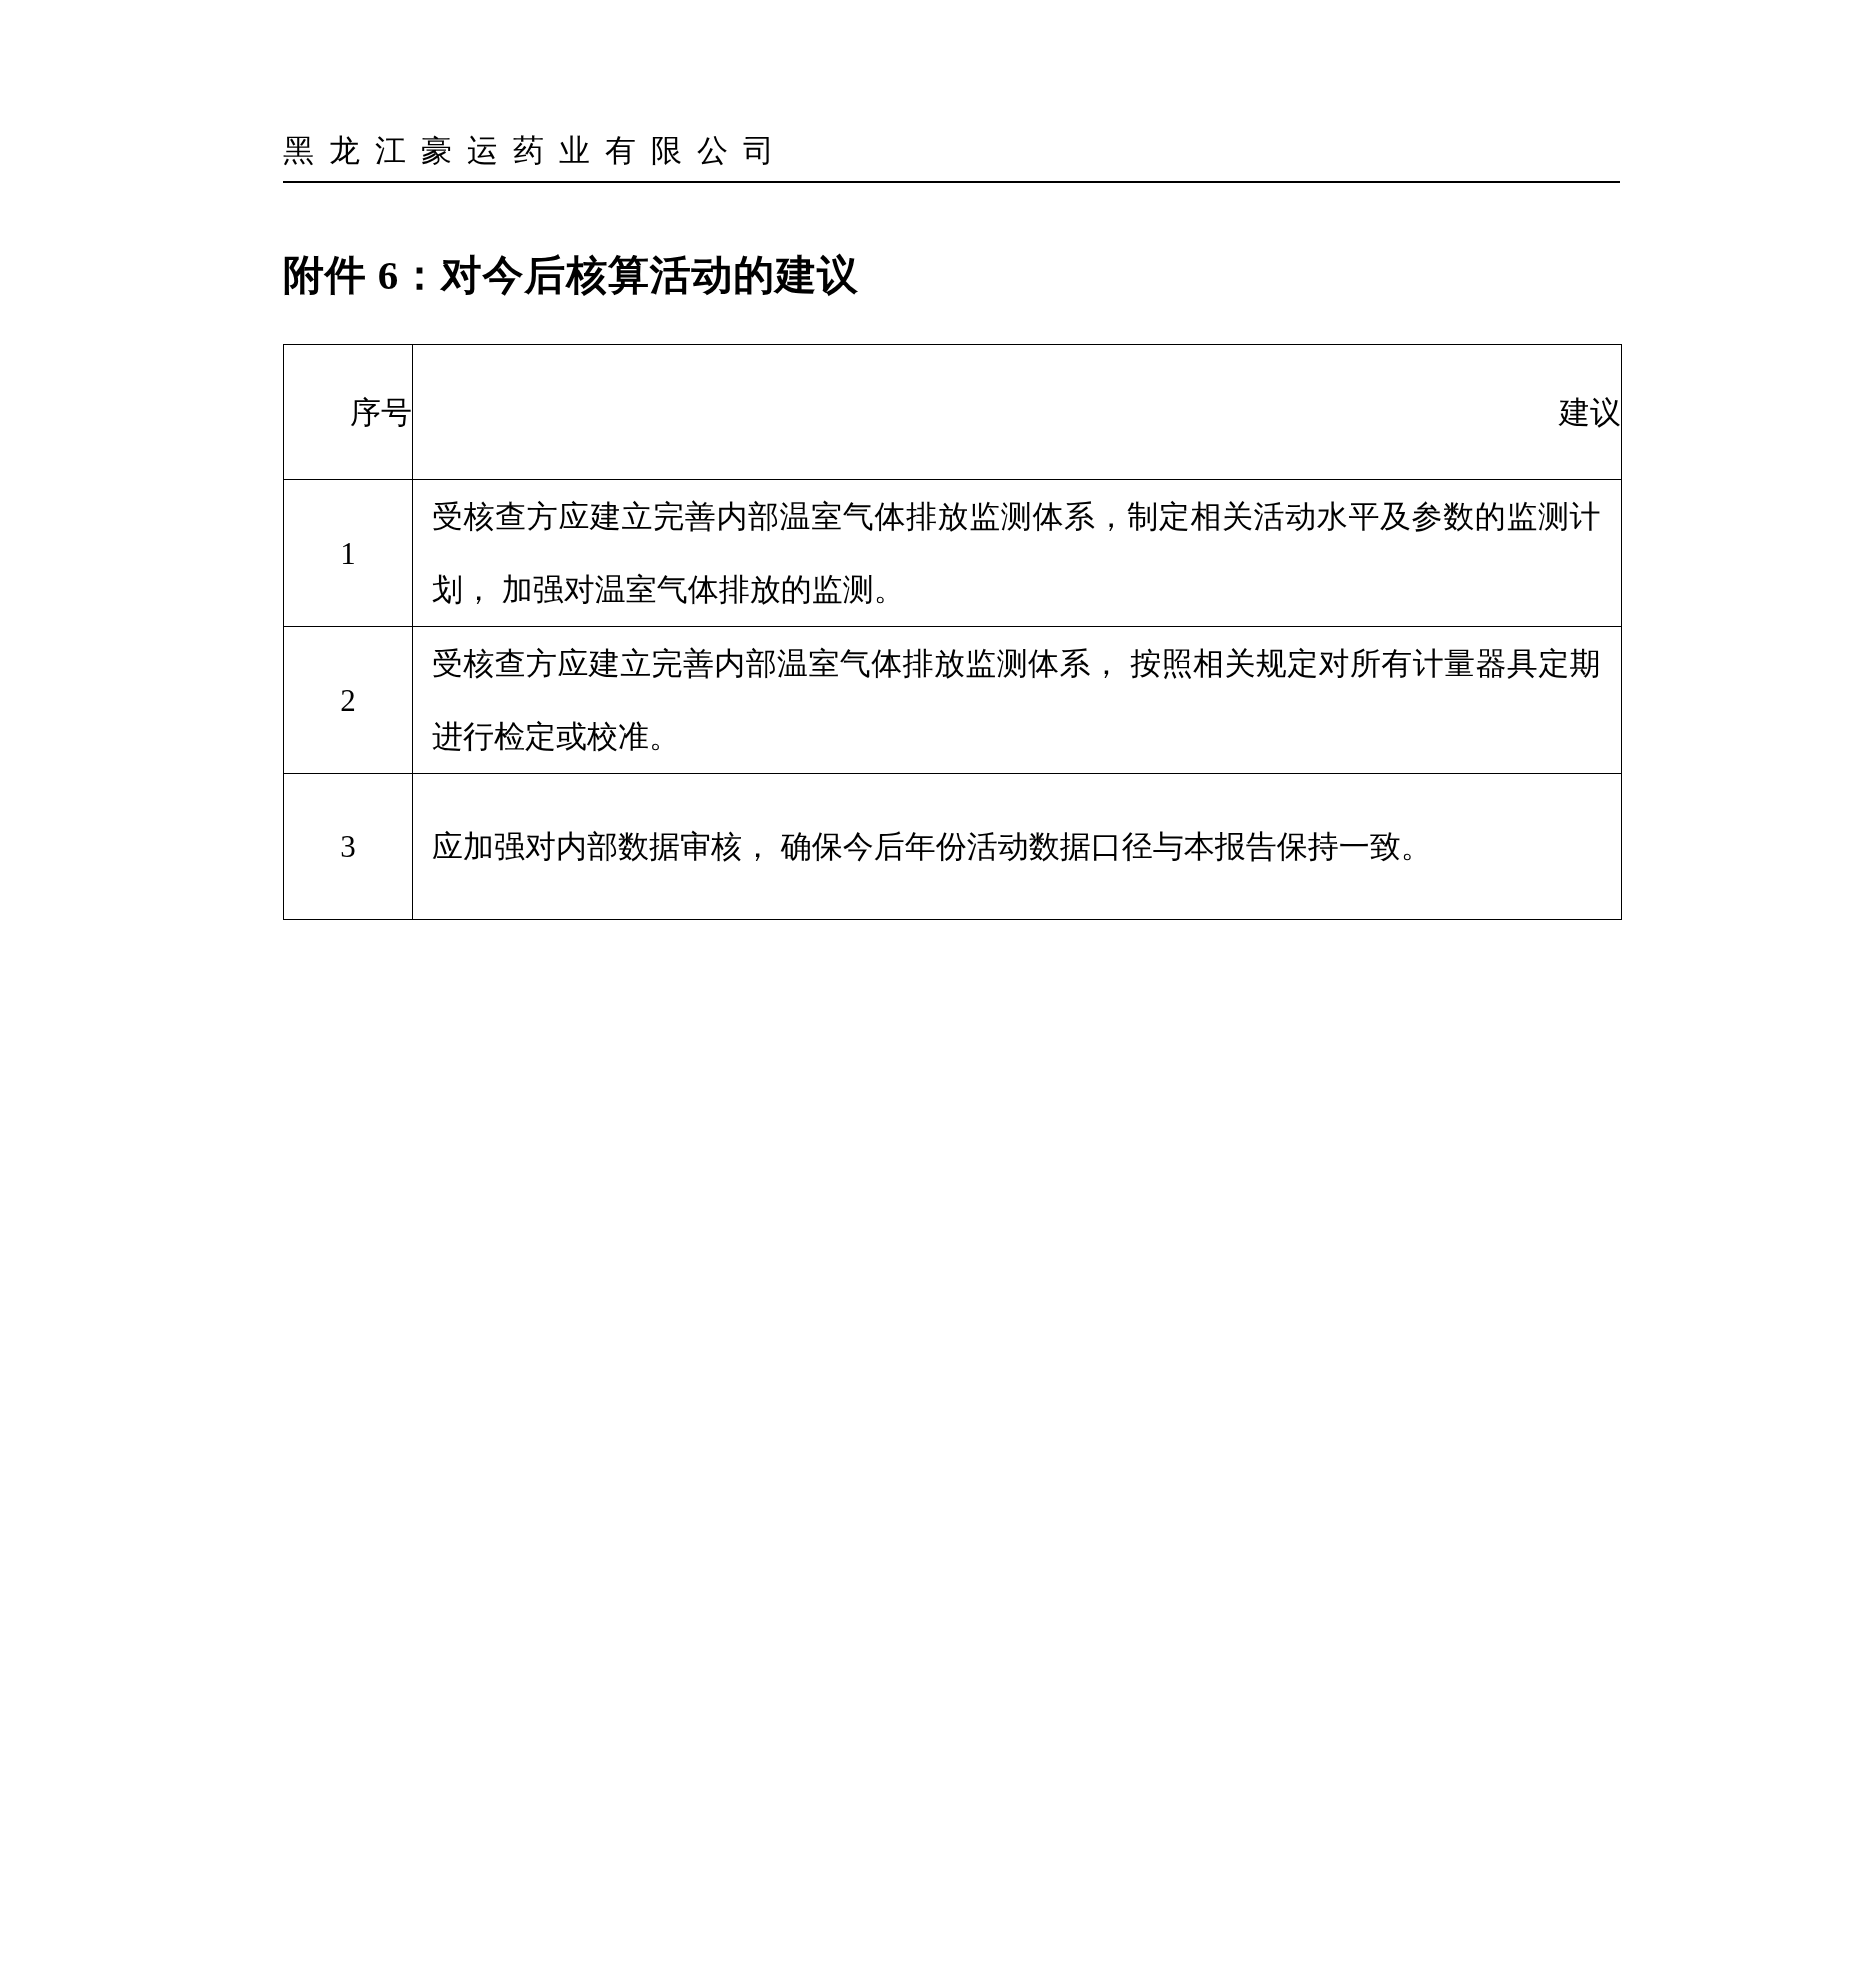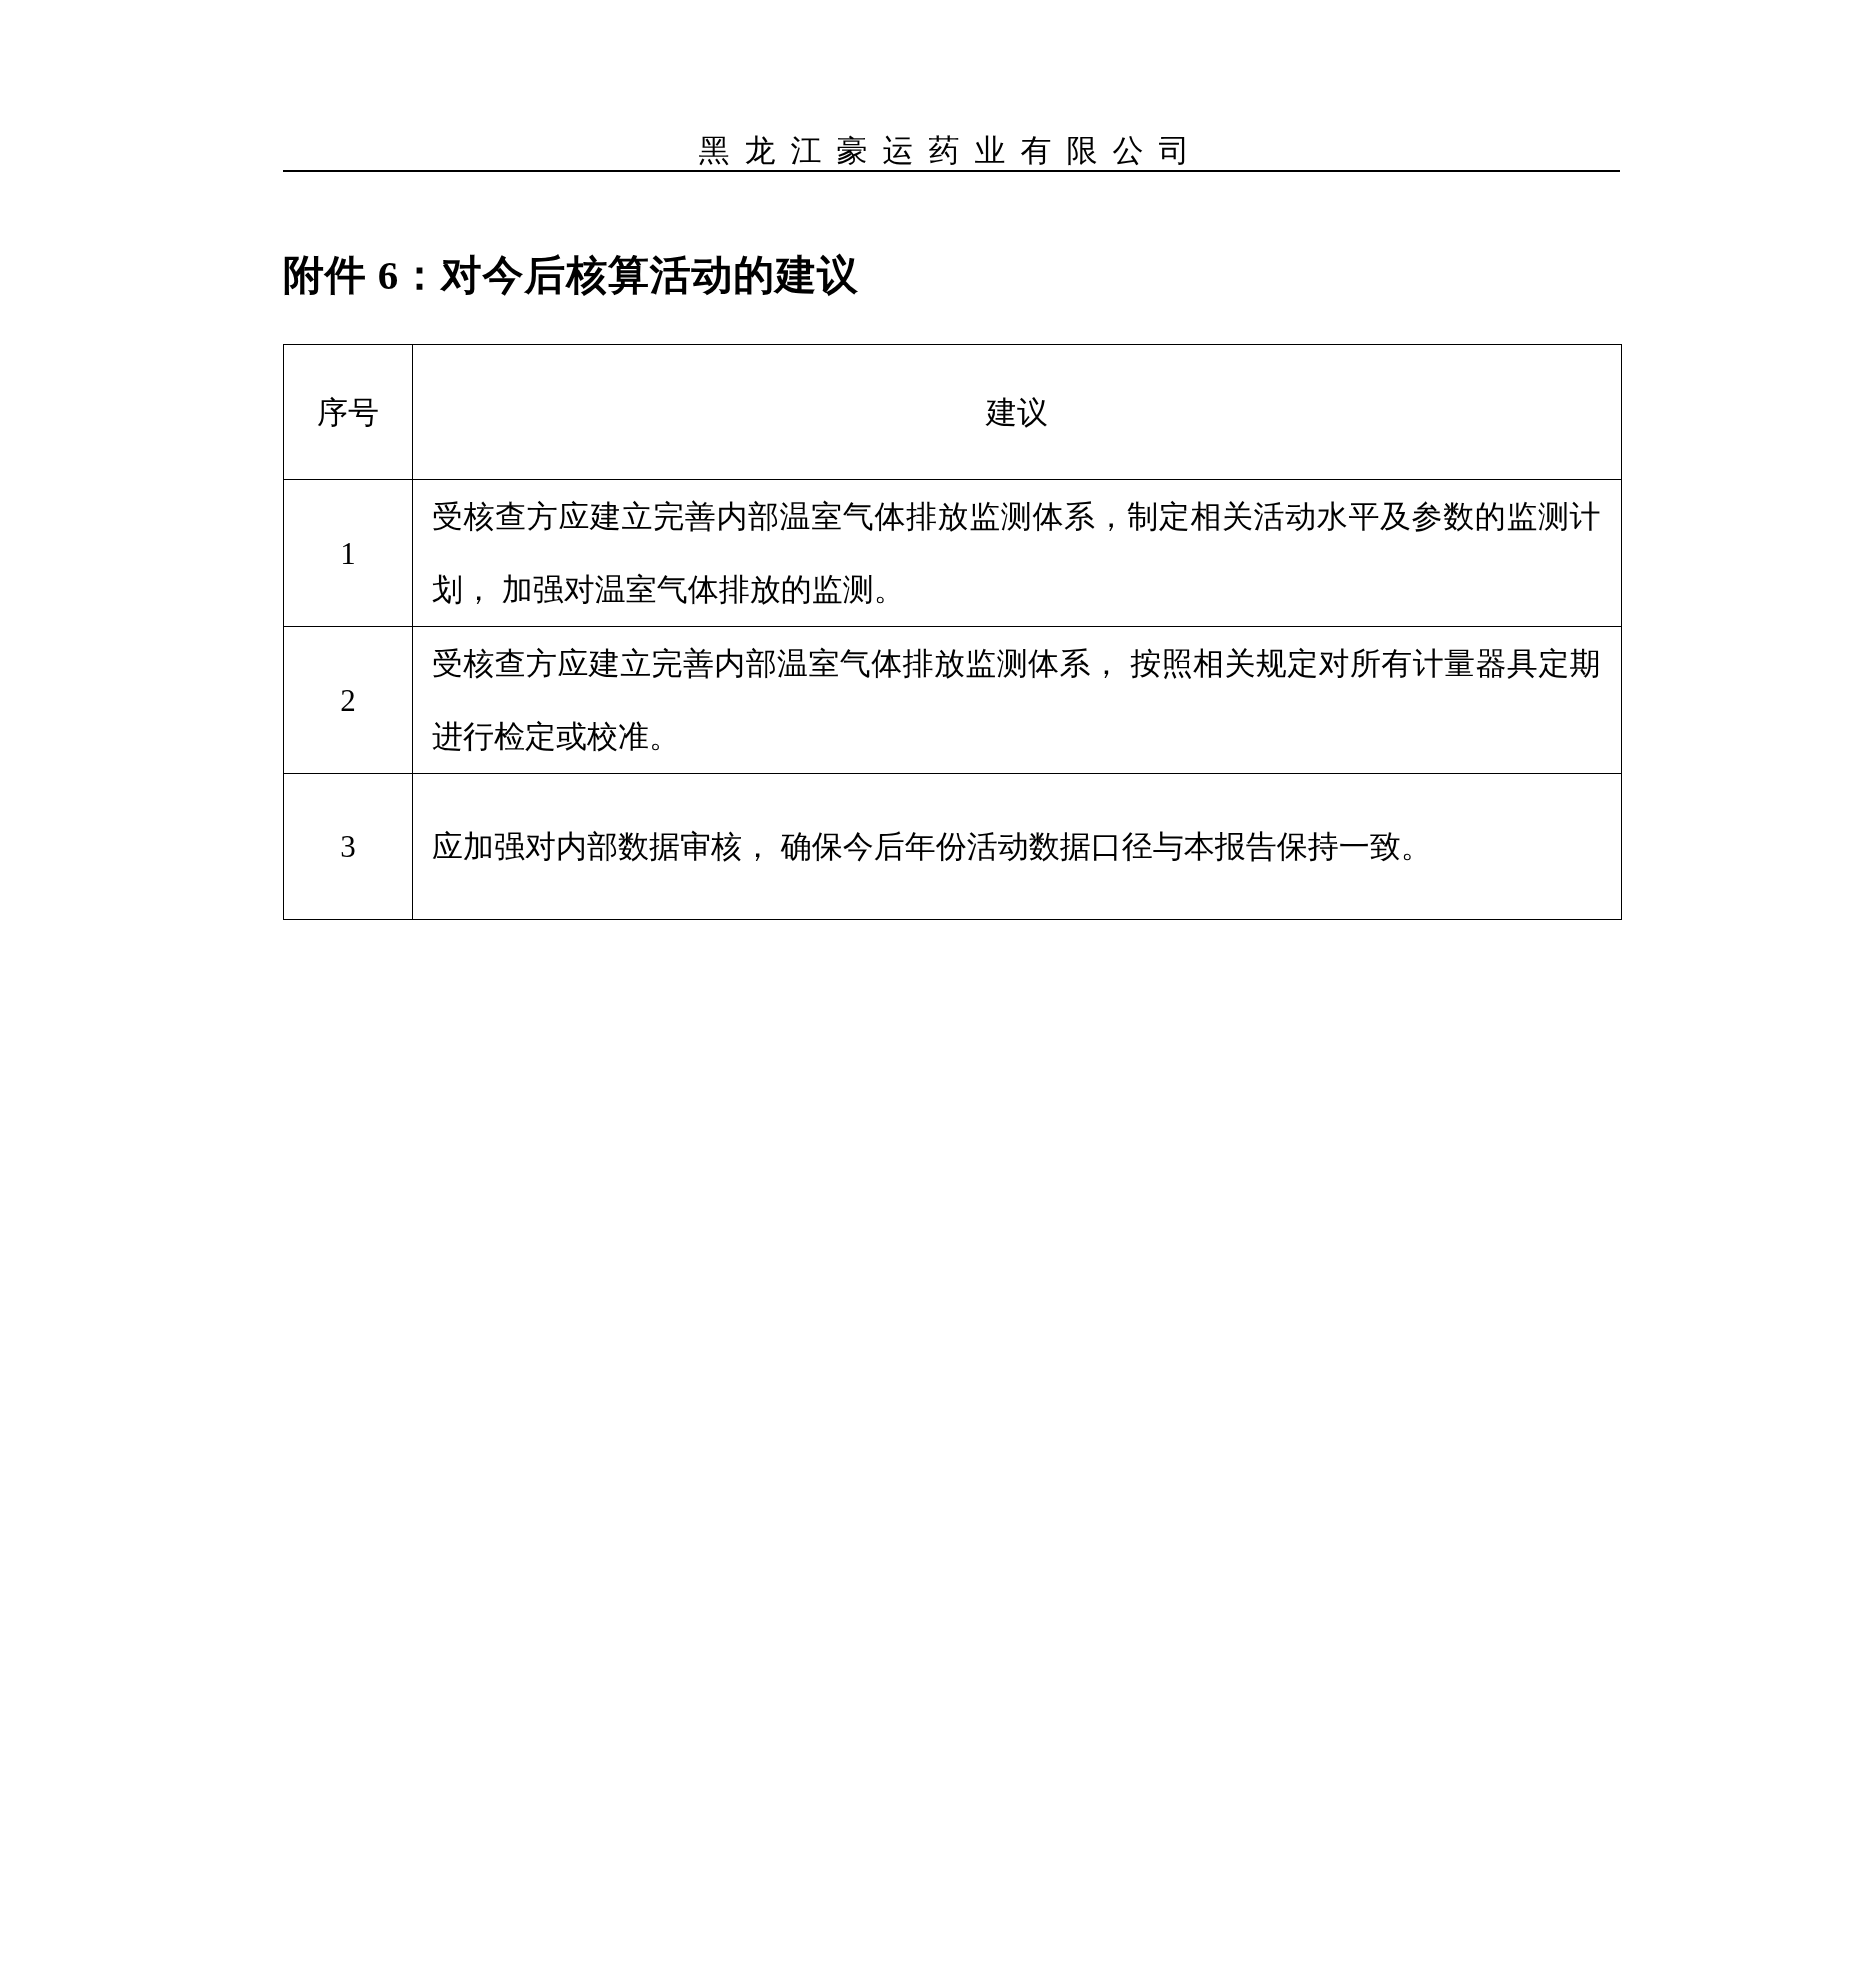--- a/index.html
+++ b/index.html
@@ -19,27 +19,26 @@
     overflow: hidden;
   }
   
   .doc-header {
     position: absolute;
     left: 283px;
     top: 134px;
     width: 1337px;
     display: flex;
     justify-content: space-between;
-    align-items: center;
+    align-items: flex-end;
     border-bottom: 2.8px solid #000000;
-    padding-bottom: 3px;
+    padding-bottom: 14px;
     font-size: 31px;
     line-height: 33px;
     white-space: nowrap;
-    flex-direction: column;
   }
   .doc-header .company { letter-spacing: 15px; }
   .doc-header .report  { letter-spacing: 11.8px; }
   
   .doc-title {
     position: absolute;
     left: 283px;
     top: 252px;
     font-size: 41px;
     font-weight: bold;
@@ -58,21 +57,21 @@
     font-size: 31px;
   }
   .suggestions-table th,
   .suggestions-table td {
     border: 1.6px solid #000000;
     vertical-align: middle;
     font-weight: normal;
   }
   .suggestions-table th {
     height: 135px;
-    text-align: center;
+    text-align: right;
     line-height: 35px;
   }
   .suggestions-table td {
     height: 146px;
     line-height: 73px;
     margin-left: 7px;
   }
   .suggestions-table td.no-cell {
     text-align: center;
   }

